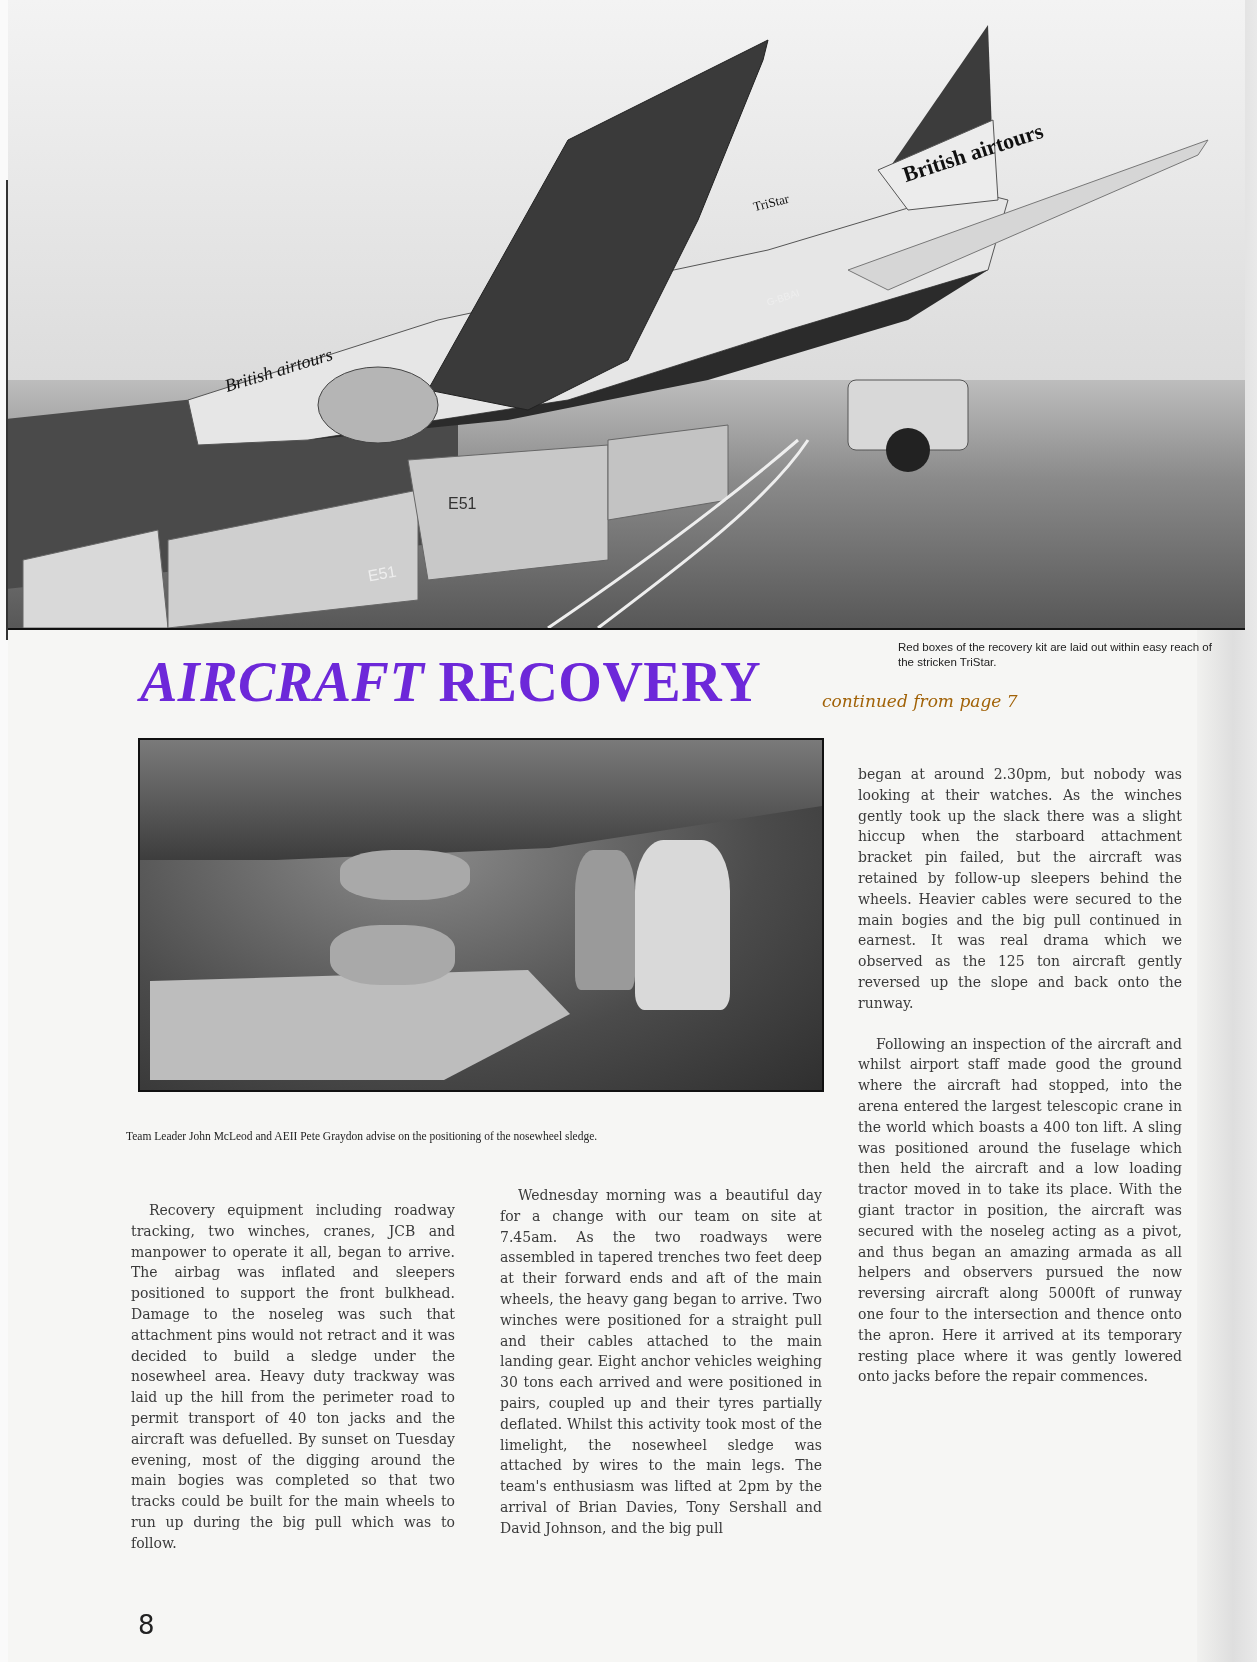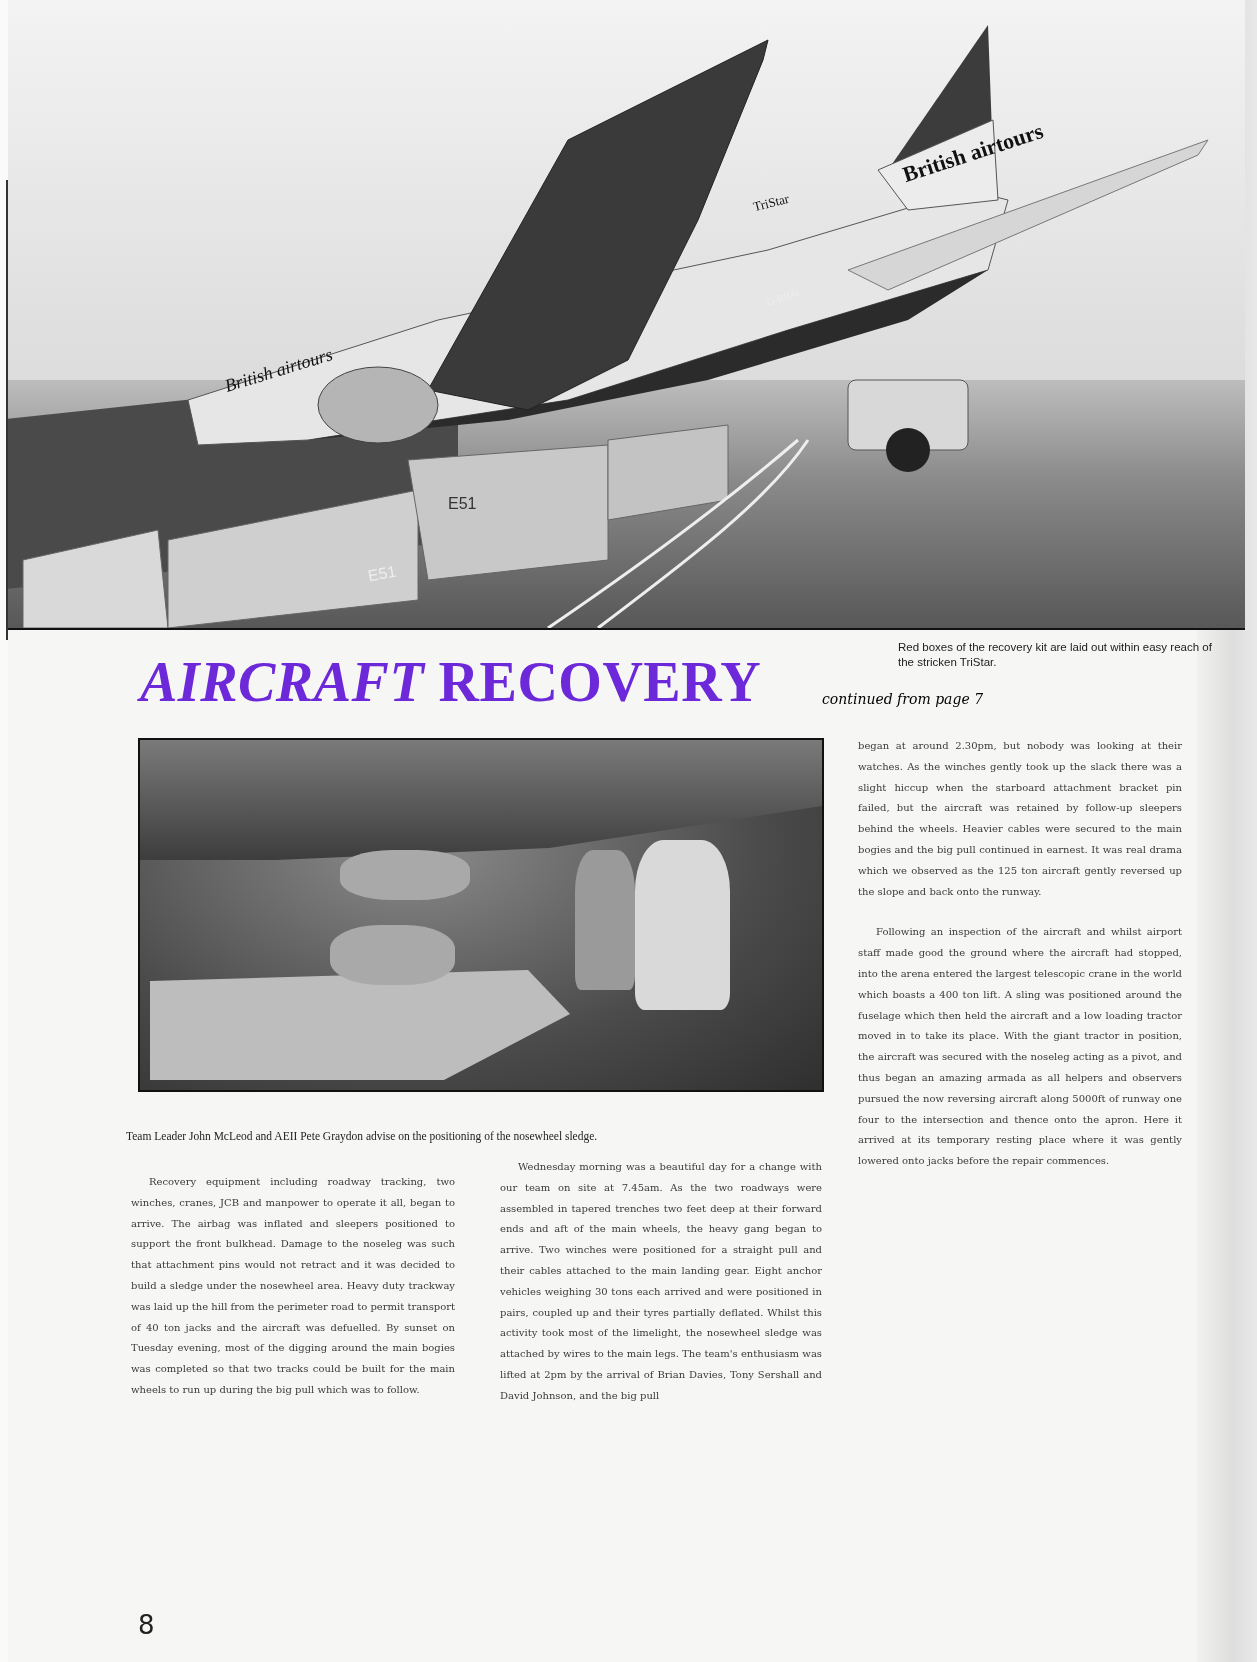--- a/index.html
+++ b/index.html
@@ -19,37 +19,37 @@
   .hero .sky { position: absolute; left:0; top:0; width:100%; height:380px; background: linear-gradient(#f3f3f3,#dcdcdc); }
   .hero .ground { position: absolute; left:0; top:380px; width:100%; height:250px;
     background: linear-gradient(#bdbdbd, #8a8a8a 40%, #575757); }
   .hero .grass { position: absolute; left:0; top:395px; width:450px; height:170px; background: #4a4a4a; transform: skewY(-6deg); }
   .hero svg { position: absolute; left: 0; top: 0; }
   .hero .tail-text { position: absolute; font-family: "Liberation Serif", serif; color:#111; }
 
   .title { position: absolute; left: 140px; top: 650px; font-family: Liberation Serif, serif;
     font-weight: 700; font-size: 56px; letter-spacing: 0.5px; color: #6d28d9; white-space: nowrap; }
   .title .it { font-style: italic; }
-  .continued { position: absolute; left: 822px; top: 691px; font-style: italic; font-size: 14px; color:#000000;text-align:right; }
+  .continued { position: absolute; left: 822px; top: 691px; font-style: italic; font-size: 17px; color:#a16207;text-align:right; }
   .hero-caption { position: absolute; left: 862px; top: 640px; width: 330px; font-family: "Liberation Sans", sans-serif;
     font-size: 11.5px; line-height: 15px; color:#222;margin-left:36px; }
 
   
   .photo2 { position: absolute; left: 138px; top: 738px; width: 682px; height: 350px; border: 2px solid #111;
     background: radial-gradient(ellipse at 40% 30%, #8c8c8c, #4b4b4b 60%, #2f2f2f); overflow: hidden; }
   .photo2 .wing { position:absolute; left:0; top:0; width:100%; height:120px; background: linear-gradient(#7a7a7a,#3d3d3d); 
     clip-path: polygon(0 0,100% 0,100% 55%,60% 90%,20% 100%,0 110%); }
   .photo2 .sledge { position:absolute; left:10px; top:230px; width:420px; height:110px; background:#bdbdbd;
     clip-path: polygon(0 10%,90% 0,100% 40%,70% 100%,0 100%); }
   .photo2 .tyre { position:absolute; background:#a9a9a9; border-radius: 40%; }
   .photo2 .man { position:absolute; background:#d9d9d9; border-radius: 30% 30% 10% 10%; }
   .photo-caption { position: absolute; left: 126px; top: 1130px; font-family: Liberation Serif, serif;
     font-size: 11.5px; color:#222; white-space: nowrap; }
 
-  .col { position: absolute; font-size: 10px; line-height: 20.8px; text-align: justify; color:#3a3a3a; }
+  .col { position: absolute; font-size: 14px; line-height: 20.8px; text-align: justify; color:#3a3a3a;margin-top:28px; }
   .col p { margin: 0 0 20px 0; text-indent: 18px; }
   .col p.noindent { text-indent: 0; }
   .col1 { left: 131px; top: 1172px; width: 324px; }
   .col2 { left: 500px; top: 1157px; width: 322px; }
   .col3 { left: 858px; top: 736px; width: 324px; }
   .page-num { position: absolute; left: 138px; top: 1610px; font-size: 26px; color:#222; font-family:"DejaVu Sans", sans-serif; }
 </style>
 </head>
 <body>
 

